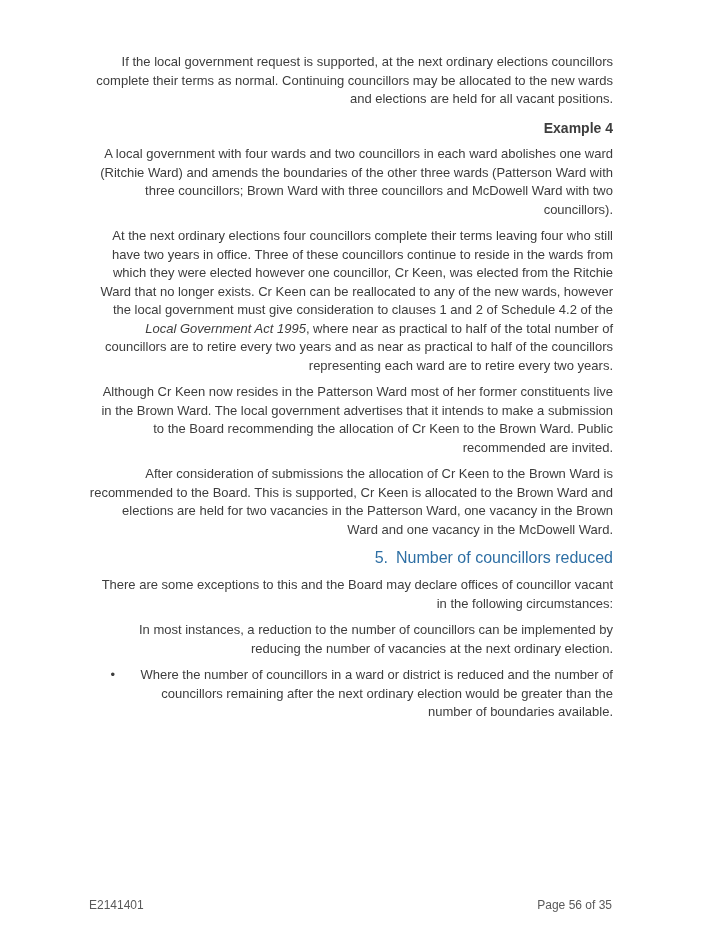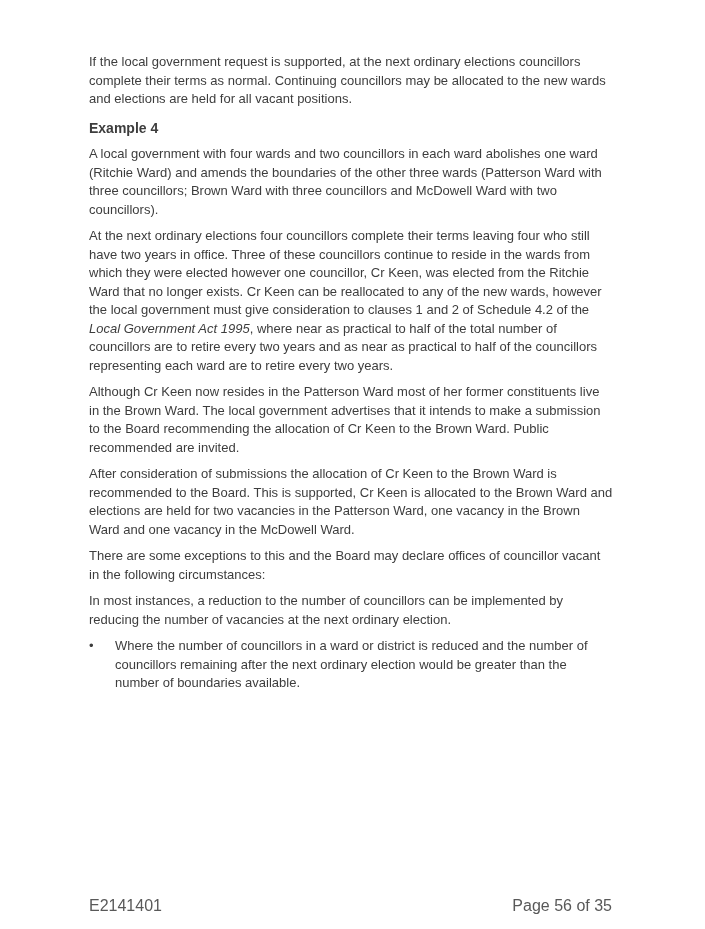--- a/index.html
+++ b/index.html
@@ -5,21 +5,21 @@
   html, body { margin: 0; padding: 0; background: #ffffff; }
   .page {
     width: 705px; height: 929px;
     position: relative;
     background: #ffffff;
     font-family: "Liberation Sans", sans-serif;
     color: #3d3d3d;
     overflow: hidden;
     box-sizing: border-box;
   }
-  .content { padding: 53px 92px 0 89px; }
+  .content { padding: 53px 92px 0 89px; text-align: right; }
   .body-text {
     font-size: 13px;
     line-height: 18.5px;
     margin: 0 0 8px 0;
   }
   .example-heading {
     font-size: 14px;
     line-height: 18.5px;
     font-weight: bold;
     margin: 10px 0 8px 0;
@@ -38,21 +38,21 @@
     line-height: 18.5px;
     margin: 0 0 8px 0;
   }
   .bullet-marker { flex: 0 0 26px; width: 26px; }
   .bullet-text { flex: 1 1 auto; }
   .footer {
     position: absolute;
     left: 89px; right: 93px; bottom: 16px;
     display: flex;
     justify-content: space-between;
-    font-size: 16px;
+    font-size: 12px;
     line-height: 15px;
     color: #595959;
   }
   em { font-style: italic; margin-top: 7px; }
 </style>
 </head>
 <body>
 
 <div class="page">
   <div class="content">
@@ -62,20 +62,23 @@
     <p class="example-heading">Example 4</p>
 
     <p class="body-text">A local government with four wards and two councillors in each ward abolishes one ward (Ritchie Ward) and amends the boundaries of the other three wards (Patterson Ward with three councillors; Brown Ward with three councillors and McDowell Ward with two councillors).</p>
 
     <p class="body-text"><span>At the next ordinary elections four councillors complete their terms leaving four who still have two years in office. Three of these councillors continue to reside in the wards from which they were elected however one councillor, Cr Keen, was elected from the Ritchie Ward that no longer exists. Cr Keen can be reallocated to any of the new wards, however the local government must give consideration to clauses 1 and 2 of Schedule 4.2 of the </span><em>Local Government Act 1995</em><span>, where near as practical to half of the total number of councillors are to retire every two years and as near as practical to half of the councillors representing each ward are to retire every two years.</span></p>
 
     <p class="body-text">Although Cr Keen now resides in the Patterson Ward most of her former constituents live in the Brown Ward. The local government advertises that it intends to make a submission to the Board recommending the allocation of Cr Keen to the Brown Ward. Public recommended are invited.</p>
 
     <p class="body-text">After consideration of submissions the allocation of Cr Keen to the Brown Ward is recommended to the Board. This is supported, Cr Keen is allocated to the Brown Ward and elections are held for two vacancies in the Patterson Ward, one vacancy in the Brown Ward and one vacancy in the McDowell Ward.</p>
 
+    <h2 class="section-heading">
+      <span class="section-number">5.</span><span class="section-title">Number of councillors reduced</span>
+    </h2>
 
     <p class="body-text">There are some exceptions to this and the Board may declare offices of councillor vacant in the following circumstances:</p>
 
     <p class="body-text">In most instances, a reduction to the number of councillors can be implemented by reducing the number of vacancies at the next ordinary election.</p>
 
     <div class="bullet-row">
       <span class="bullet-marker">•</span>
       <span class="bullet-text">Where the number of councillors in a ward or district is reduced and the number of councillors remaining after the next ordinary election would be greater than the number of boundaries available.</span>
     </div>
 

